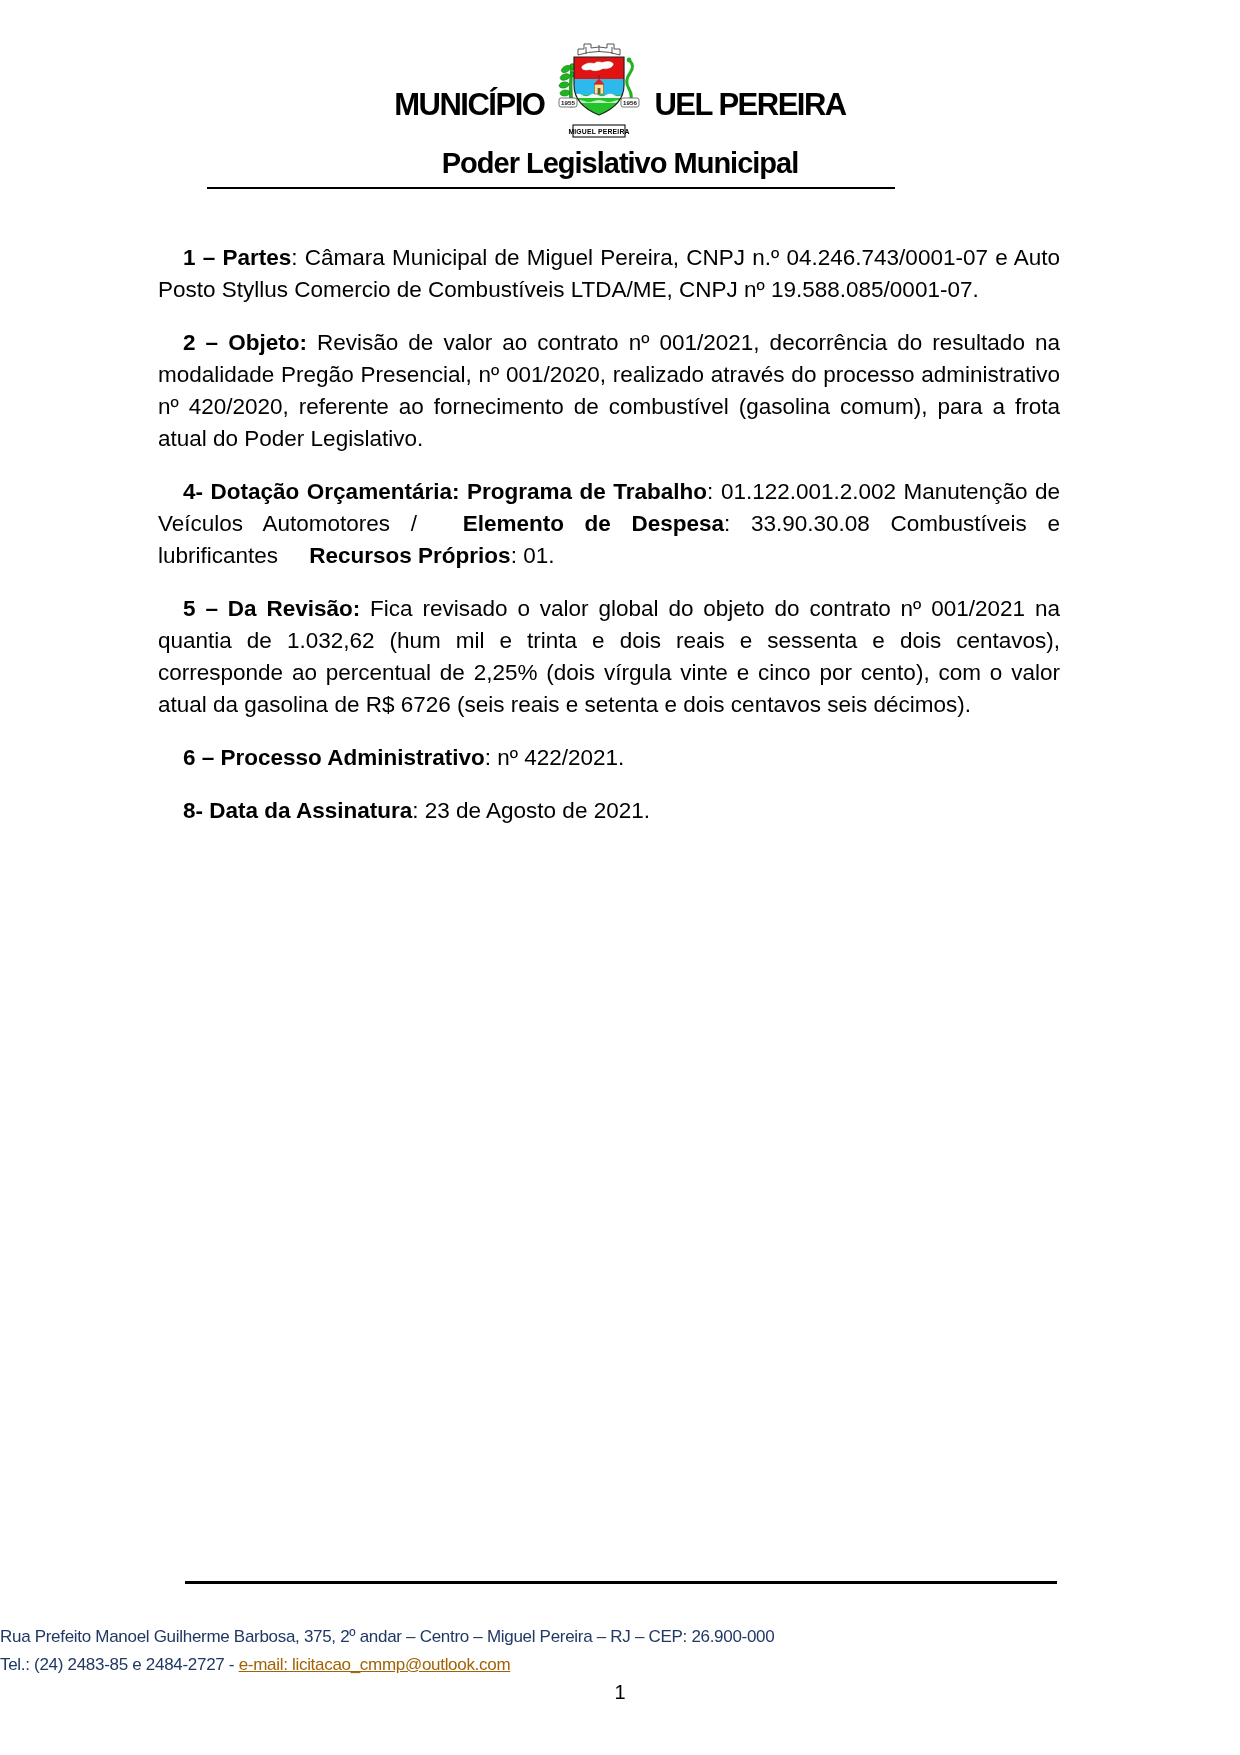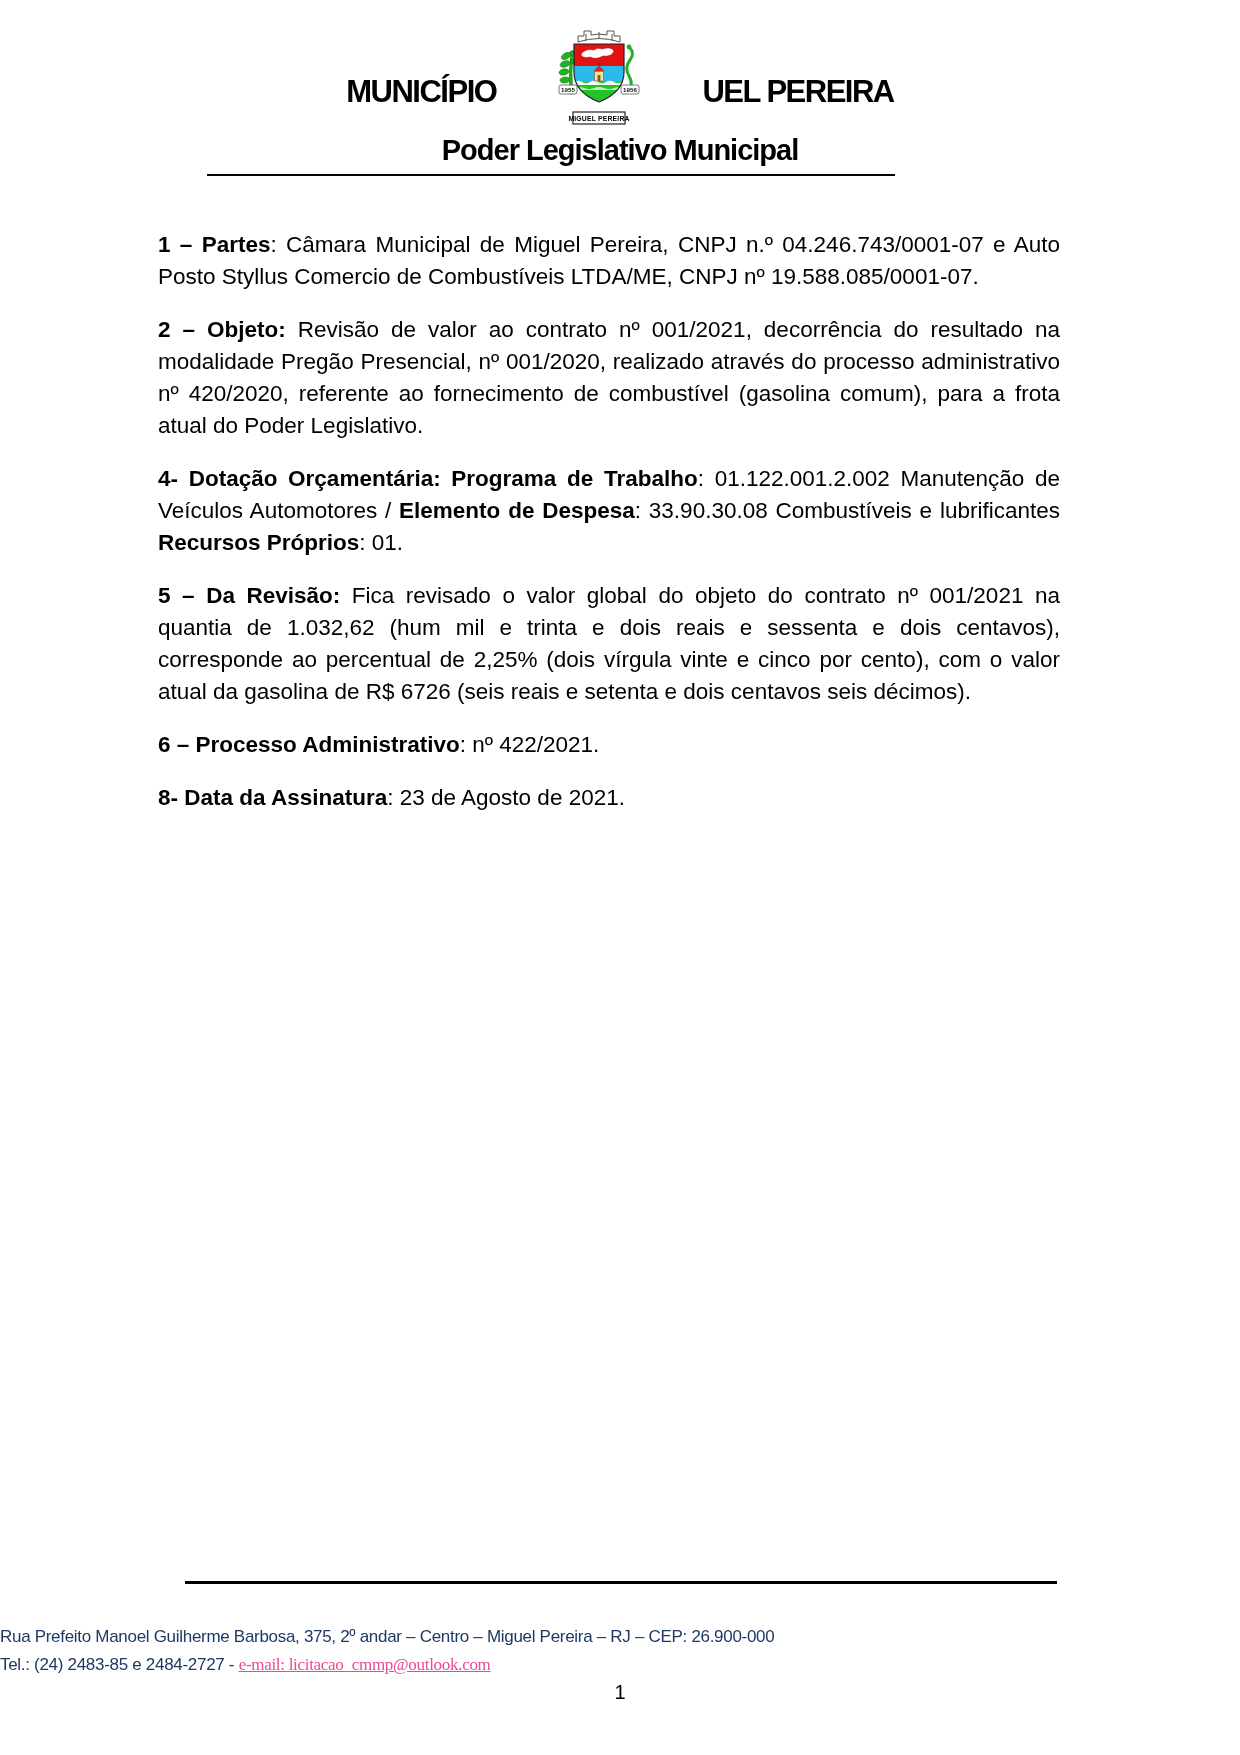--- a/index.html
+++ b/index.html
@@ -10,21 +10,21 @@
     font-family: "Liberation Sans", sans-serif;
     color: #000;
     position: relative;
     overflow: hidden;
   }
   .page { position: absolute; inset: 0; background: #fff; }
 
   
   .crest-row {
     display: flex; justify-content: center; align-items: flex-start;
-    padding-top: 24px; height: 104px; gap: 48px;
+    padding-top: 37px; height: 104px;
   }
   .muni-text {
     font-weight: bold; font-size: 31px; letter-spacing: -1.5px;
     margin-top: 50px; white-space: nowrap;
   }
   .crest { margin: 0 5px; flex: 0 0 auto; }
   .subtitle {
     text-align: center; font-weight: bold; font-size: 29px;
     letter-spacing: -1px; margin-top: 6px;
   }
@@ -45,34 +45,34 @@
 
   
   .doc-body {
     margin: 53px 0 0 158px; width: 902px;
   }
   .doc-body p.para {
     margin: 0 0 21px 0;
     font-size: 22.5px; line-height: 32px;
     text-align: justify;
   }
-  .doc-body p.para span.b { font-weight: bold; }
+  .doc-body p.para span.b { font-weight: bold; margin-left: 25px; }
 
   
   .footer-rule {
     position: absolute; top: 1581px; left: 185px; width: 872px; height: 0;
     border-top: 3px solid #000;
   }
   .footer-text {
     position: absolute; top: 1623px; left: 0; width: 1240px;
     text-align: left; font-size: 17px; letter-spacing: -0.3px;
     line-height: 28px; color: #1f3864;
   }
   .footer-text a.email-link {
-    color: #ec4899; text-decoration: underline; cursor: pointer; font-family: Liberation Serif, serif;
+    color: #a16207; text-decoration: underline; cursor: pointer;
   }
   .page-number {
     position: absolute; top: 1681px; left: 0; width: 1240px;
     text-align: center; font-size: 20px; color: #000;
   }
 </style>
 </head>
 <body>
 
 <div class="page">

